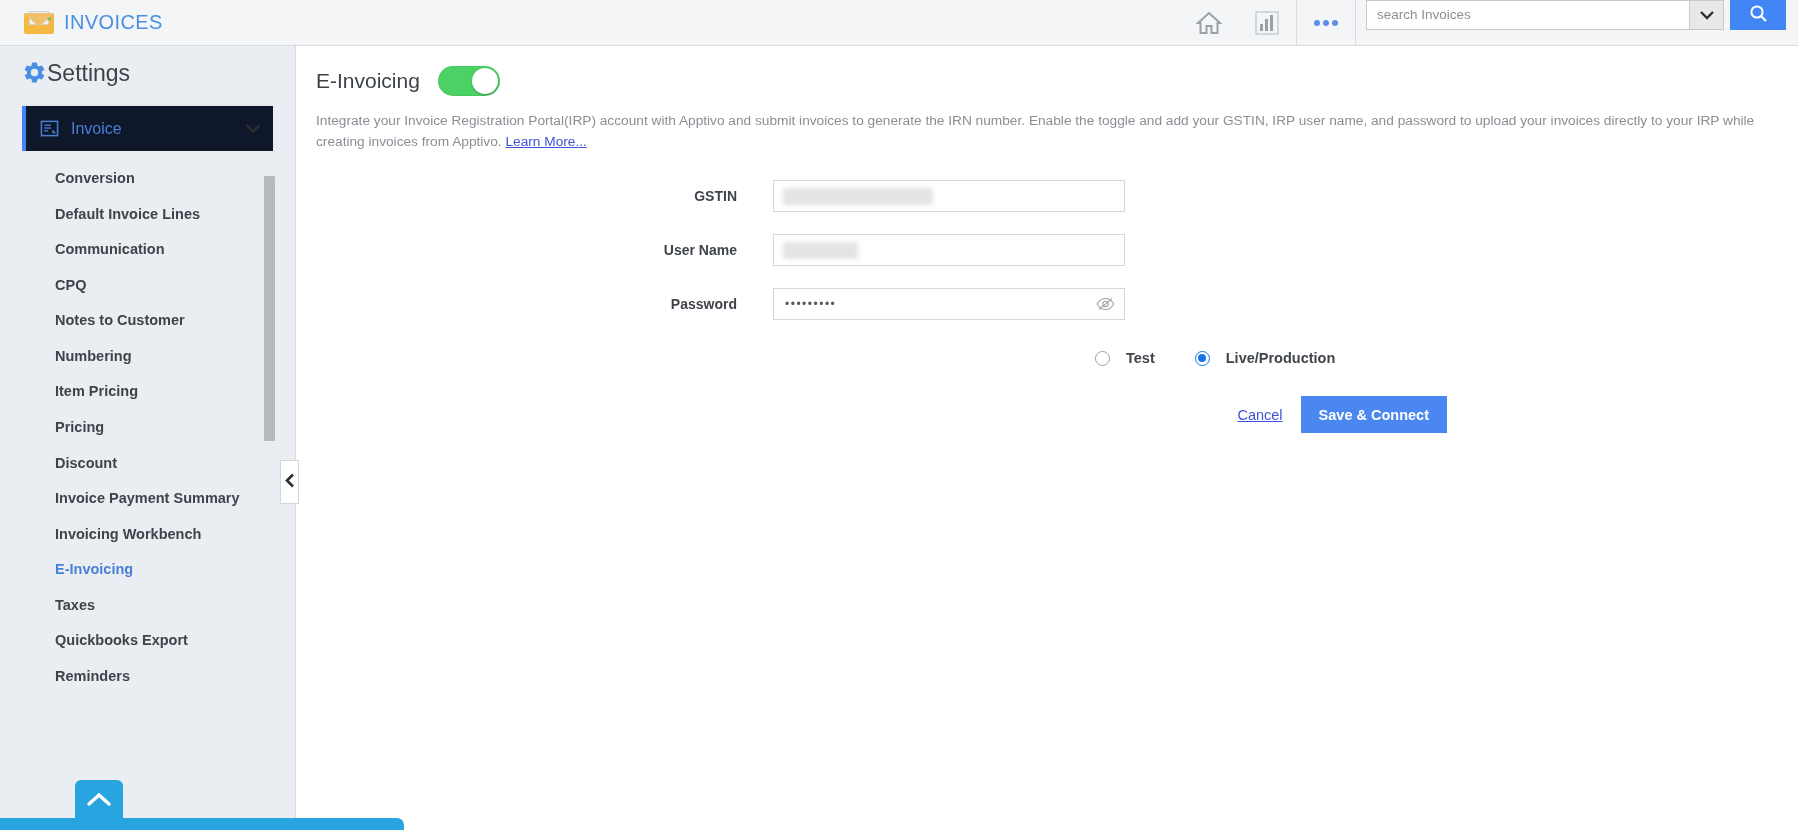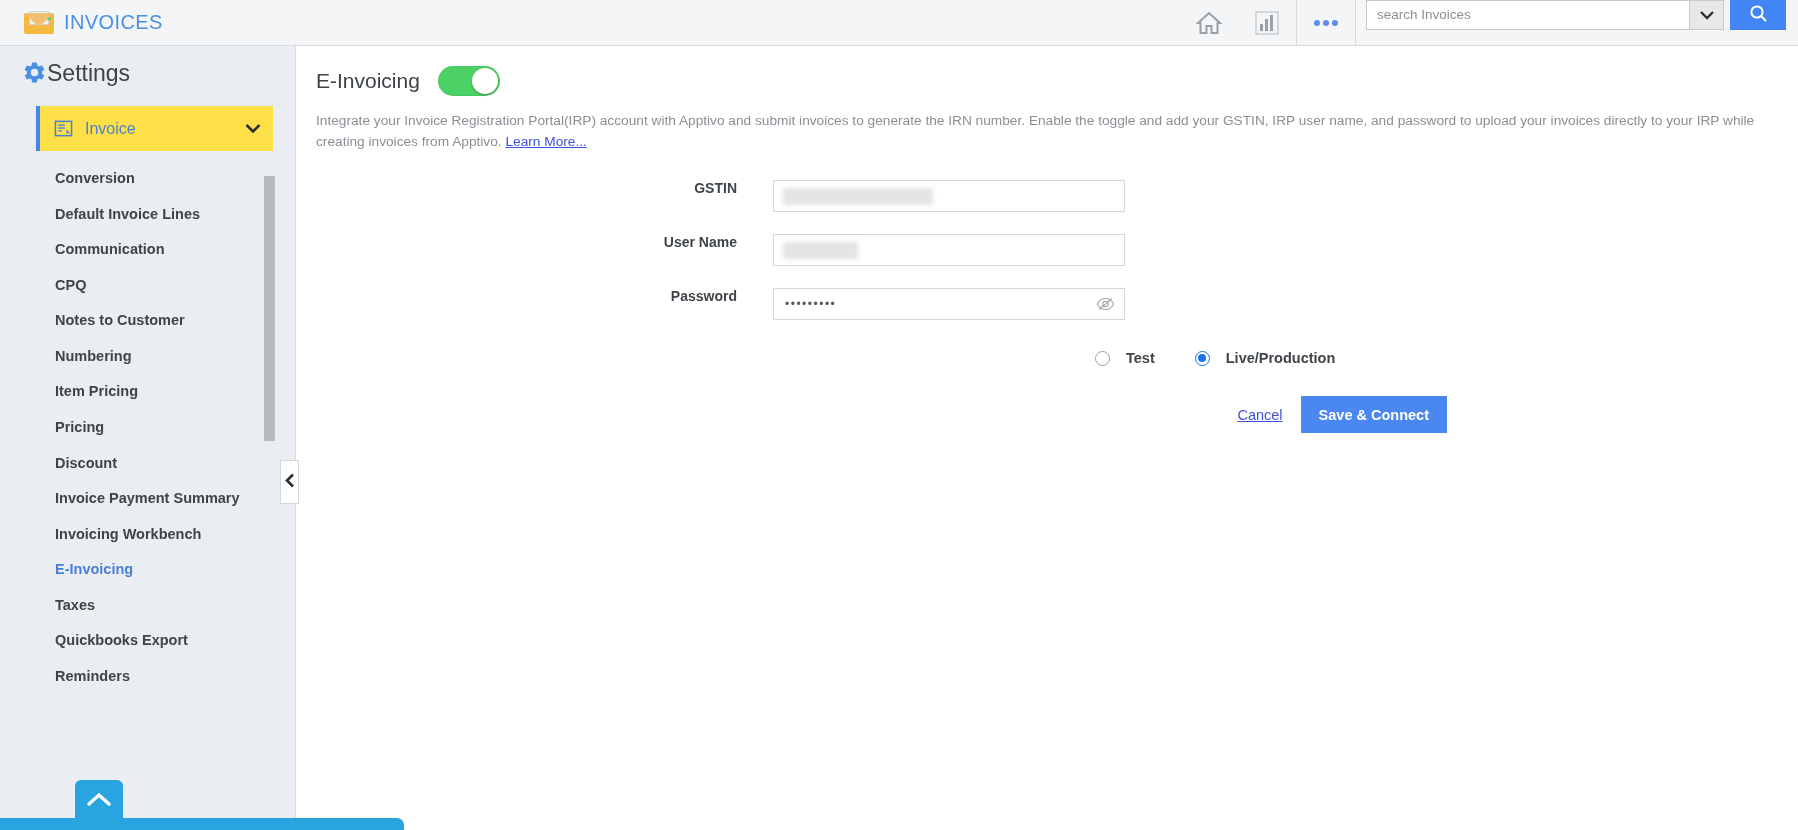--- a/index.html
+++ b/index.html
@@ -89,22 +89,22 @@
     background: #eaeef3;
     border-right: 1px solid #d8dade;
   }
   #settings-header {
     display: flex; align-items: flex-start; gap: 0;
     padding: 14px 0 10px 22px;
   }
   #settings-title { font-size: 23px; color: #3d4349; }
   #invoice-module {
     position: relative;
-    margin: 6px 22px 0 36px;
-    height: 46px; background: #fde047;
+    margin: 6px 22px 0 22px;
+    height: 46px; background: #0f172a;
     display: flex; align-items: center;
     border-top: 1px solid #e2e5ea;
   }
   #invoice-module::before {
     content: ""; position: absolute; left: 0; top: 0; bottom: 0;
     width: 4px; background: #4285f4;
   }
   #invoice-module .mod-icon { margin-left: 18px; display: flex; }
   #invoice-module .mod-label {
     margin-left: 12px; font-size: 16px; color: #4a7fd6;
@@ -171,21 +171,21 @@
     box-shadow: 0 1px 2px rgba(0,0,0,0.3);
   }
   #section-desc {
     margin: 14px 19px 0 19px; max-width: 1465px;
     font-size: 13.7px; color: #8a8f96; line-height: 1.55;
   }
   #learn-more-link { color: #3f51d6; text-decoration: underline; cursor: pointer; }
 
   #form-area { margin-top: 28px; }
   .form-row {
-    display: flex; align-items: flex-start; margin-bottom: 22px;
+    display: flex; align-items: center; margin-bottom: 22px;
   }
   .form-label {
     width: 476px; text-align: right; padding-right: 36px;
     font-size: 14px; font-weight: bold; color: #3f444a;
   }
   .form-field {
     position: relative; width: 352px; height: 32px;
     border: 1px solid #d4d7db; background: #fff;
     display: flex; align-items: center;
   }

